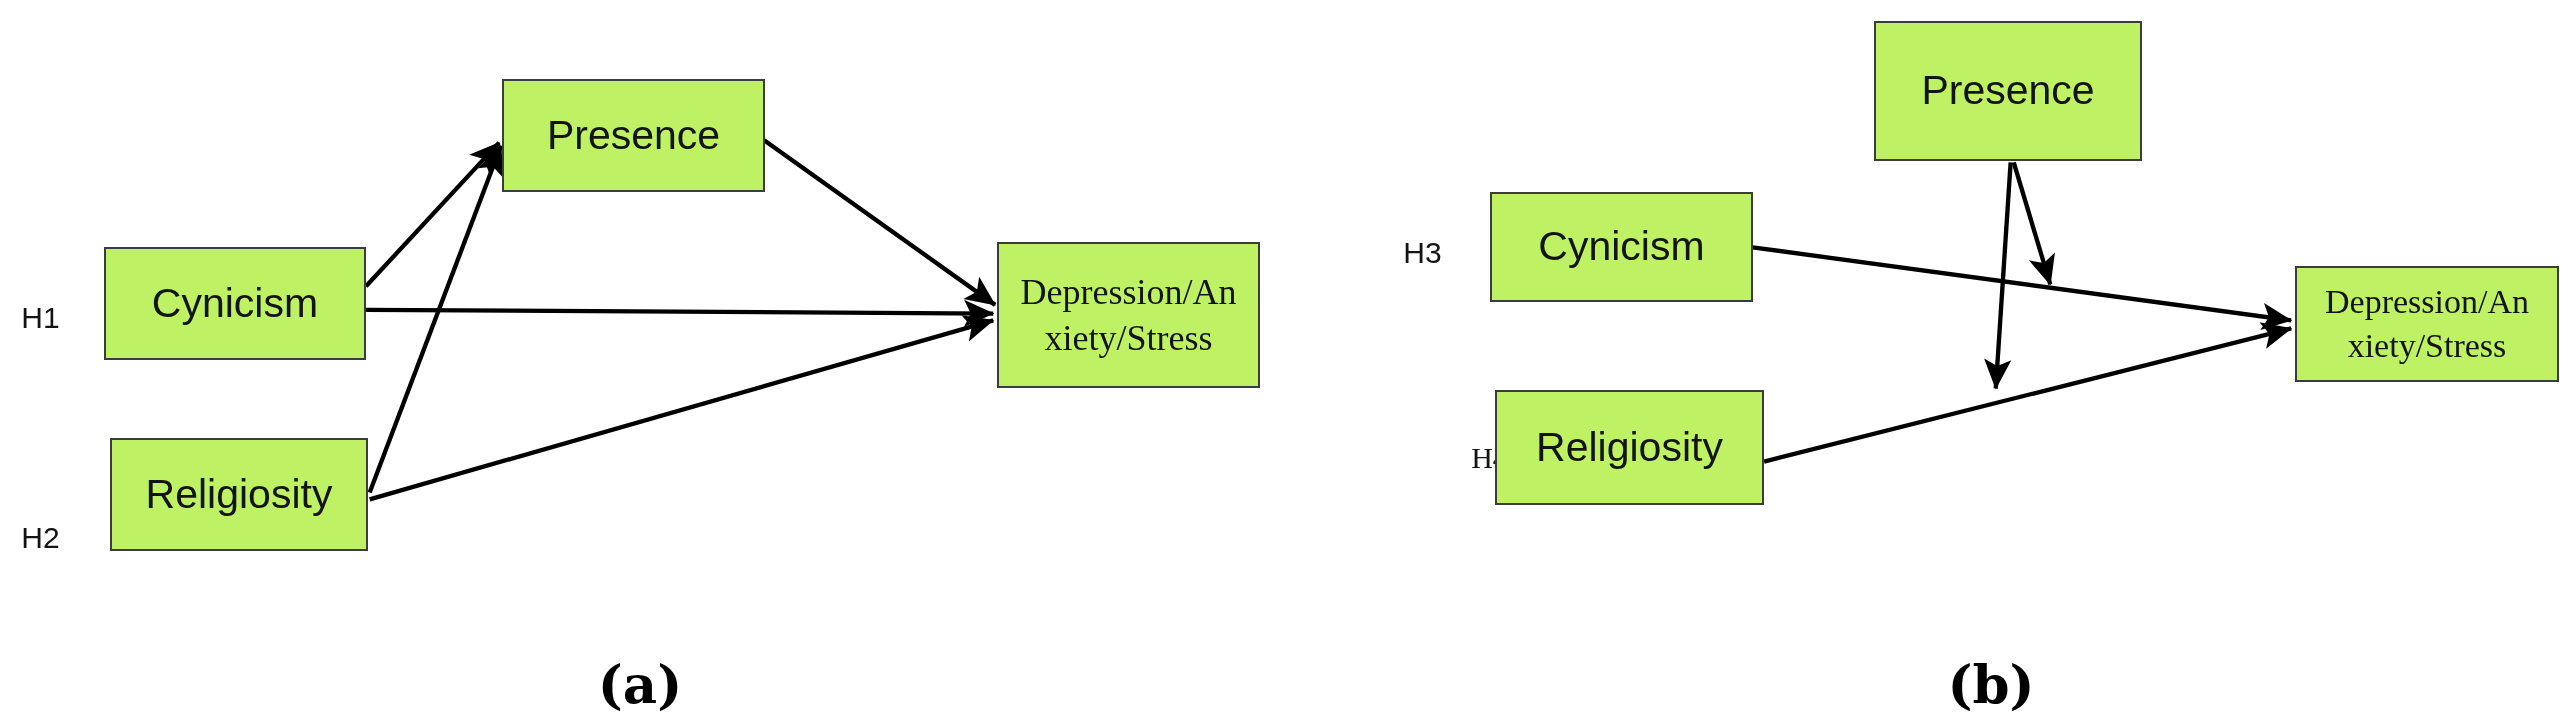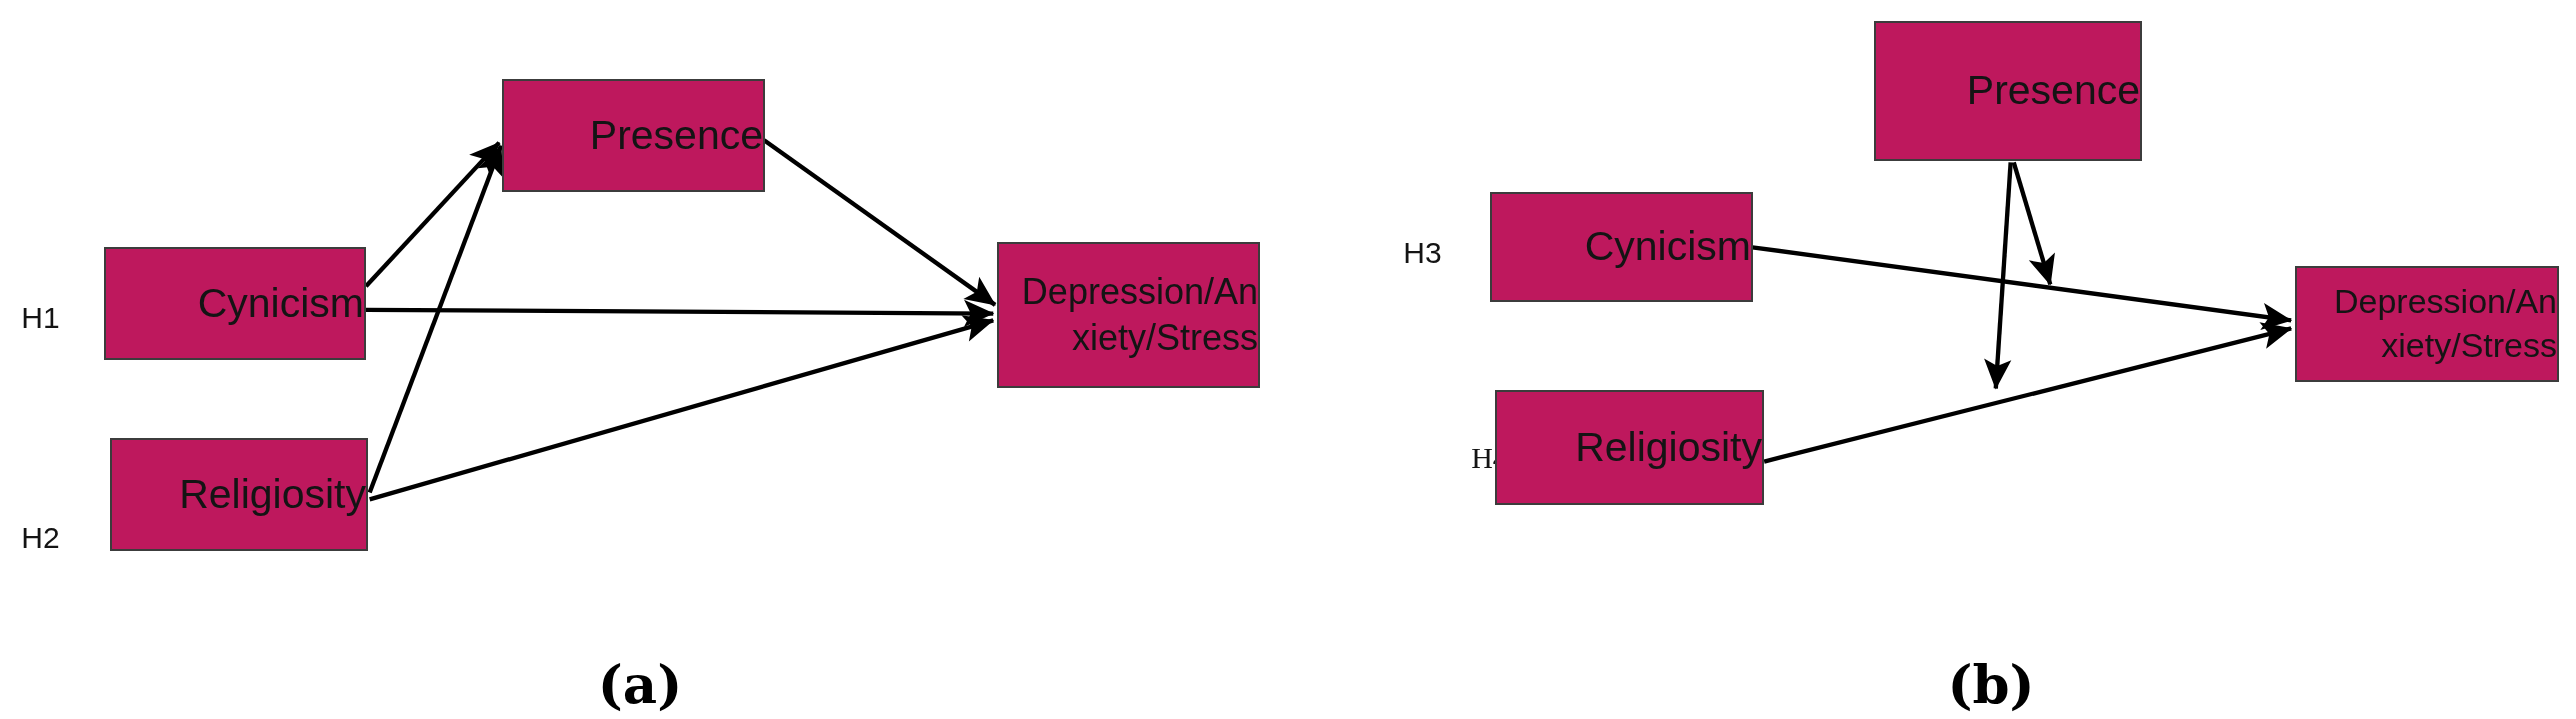--- a/index.html
+++ b/index.html
@@ -18,32 +18,32 @@
   .arrow-layer {
     position: absolute;
     left: 0; top: 0;
     width: 2576px;
     height: 720px;
   }
   .node {
     position: absolute;
     box-sizing: border-box;
     border: 2.5px solid #3c3c3c;
-    background: #be185d;
+    background: #bef264;
     display: flex;
     flex-direction: column;
-    align-items: flex-end;
+    align-items: center;
     justify-content: center;
     text-align: center;
     color: #141414;
     font-size: 41px;
     line-height: 1.15;
   }
   .node .line { display: block; white-space: nowrap; }
-  .node.outcome { font-size: 36px; line-height: 1.28; }
+  .node.outcome { font-size: 36px; line-height: 1.28; font-family: Liberation Serif, serif; }
   .hlabel {
     position: absolute;
     display: flex;
     align-items: center;
     justify-content: center;
     color: #141414;
     font-size: 30px;
   }
   .caption {
     position: absolute;

